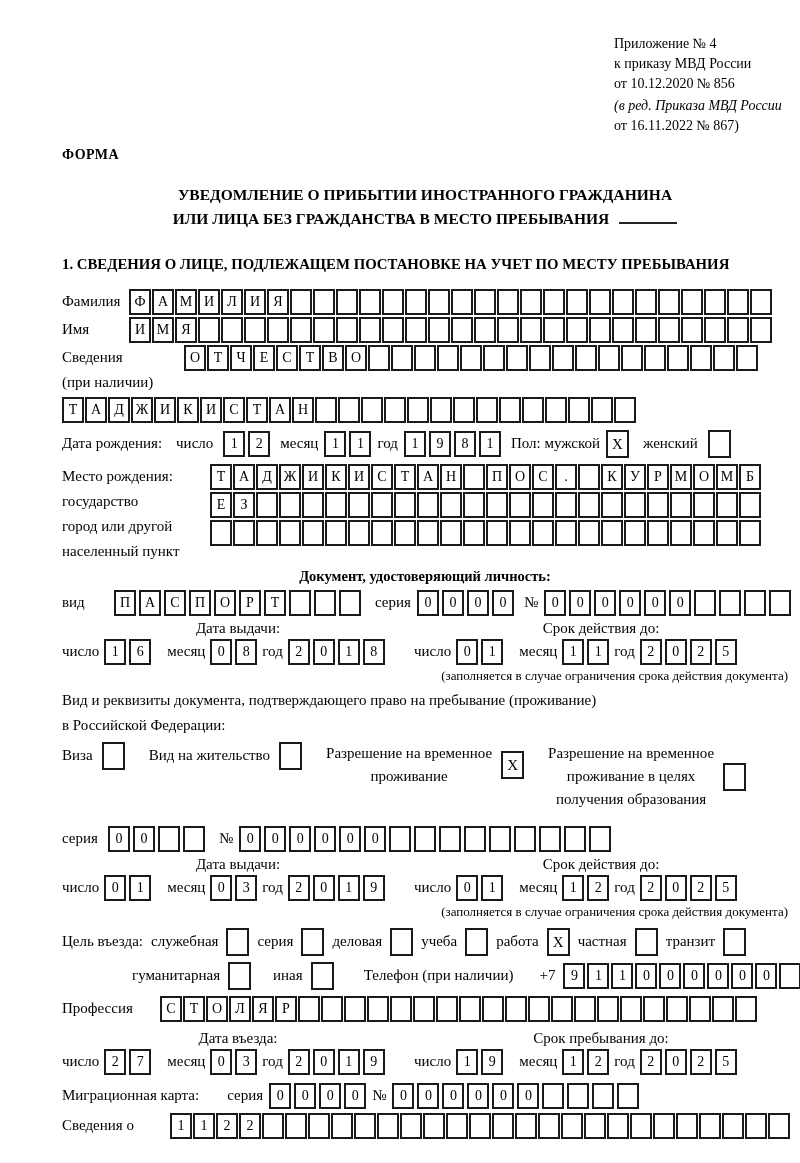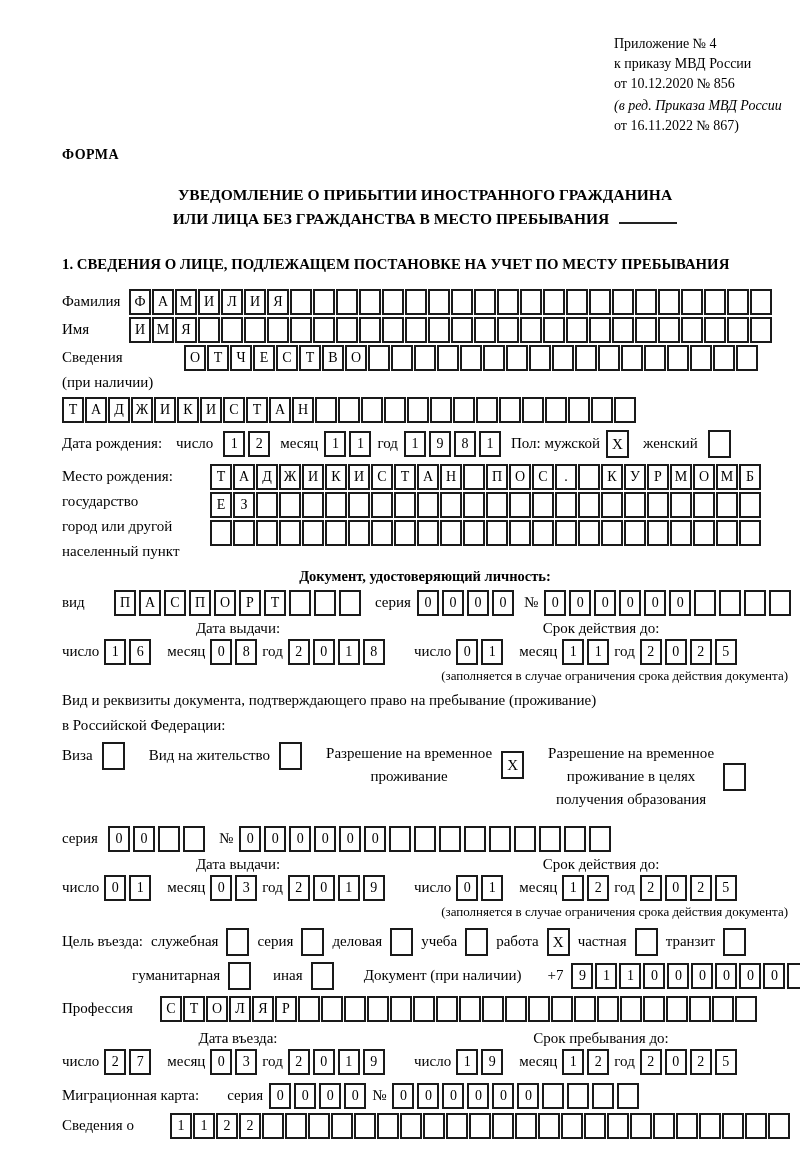--- a/index.html
+++ b/index.html
@@ -558,21 +558,21 @@
     <span class="lbl">транзит</span>
     <span class="cb"></span>
   </div>
   <div class="purpose indent70">
     <span class="lbl">гуманитарная</span>
     <span class="cb"></span>
     <span class="gap6"></span>
     <span class="lbl">иная</span>
     <span class="cb"></span>
     <span class="gap14"></span>
-    <span class="lbl">Документ (при наличии)</span>
+    <span class="lbl">Телефон (при наличии)</span>
     <span class="gap10"></span>
     <span class="lbl">+7</span>
     <span class="cells" style="gap:2px">
         <span class="cell">9</span>
         <span class="cell">1</span>
         <span class="cell">1</span>
         <span class="cell">0</span>
         <span class="cell">0</span>
         <span class="cell">0</span>
         <span class="cell">0</span>

